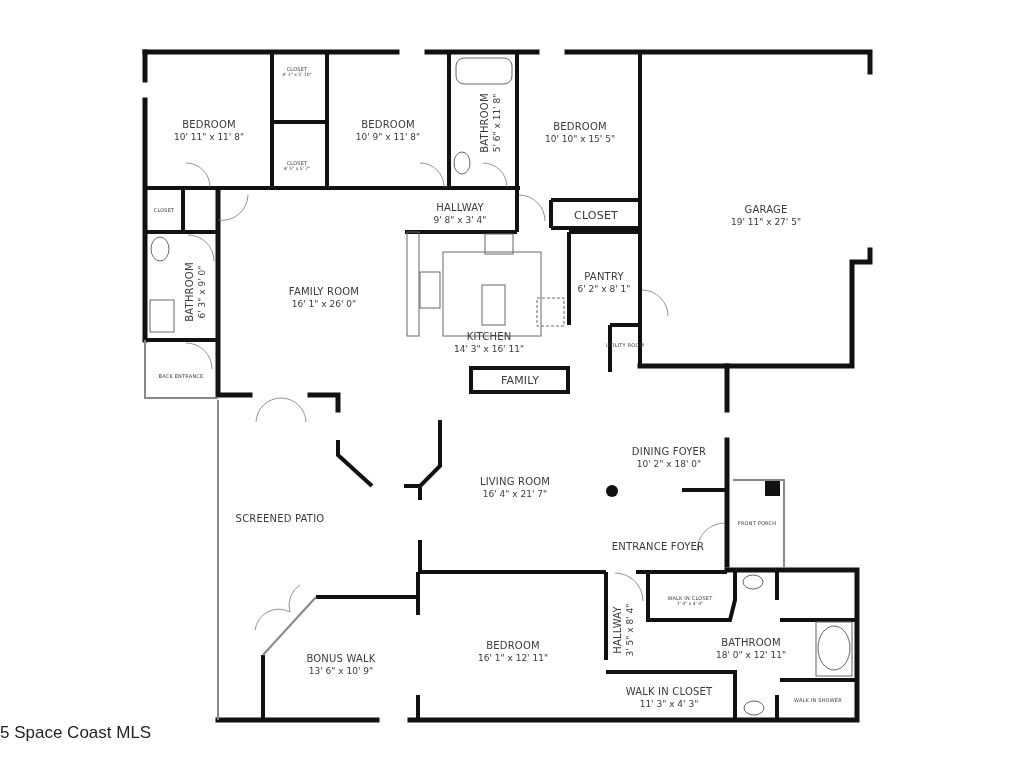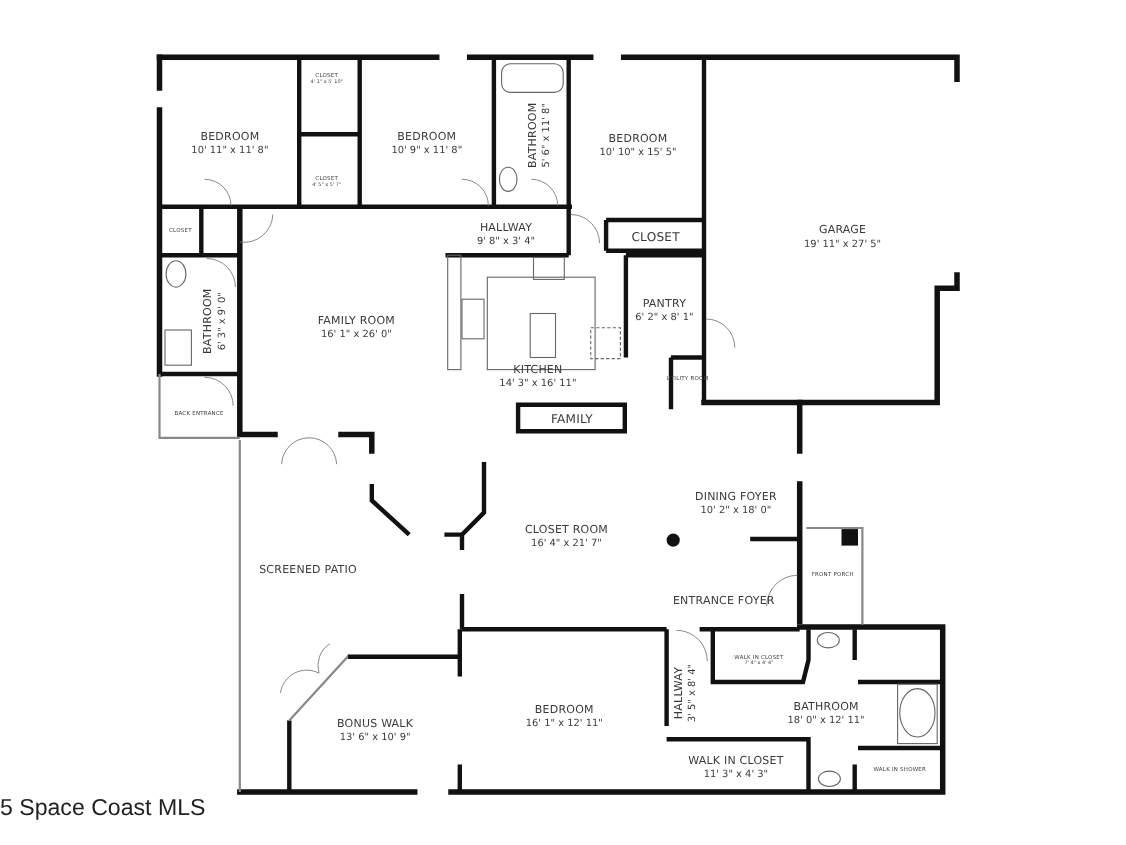--- a/index.html
+++ b/index.html
@@ -5,21 +5,21 @@
     html, body { margin: 0; padding: 0; background: #ffffff; }
     body { width: 1024px; height: 768px; position: relative; overflow: hidden; font-family: "DejaVu Sans", sans-serif; color: #333; }
     #plan { position: absolute; left: 0; top: 0; width: 1024px; height: 768px; }
     .lbl { position: absolute; transform: translate(-50%, -50%); text-align: center; white-space: nowrap; line-height: 1.25; color: #3a3a3a; }
     .lbl .nm { display: block; font-size: 10px; letter-spacing: 0.2px; }
     .lbl .dm { display: block; font-size: 9px; }
     .lbl.sm .nm { font-size: 5px; }
     .lbl.sm .dm { font-size: 4.5px; }
     .lbl.md .nm { font-size: 11px; }
     .lbl.vert { transform: translate(-50%, -50%) rotate(-90deg); }
-    .watermark { position: absolute; left: 0; top: 723px; font-family: "Liberation Sans", sans-serif; font-size: 21px; color: #222; }
+    .watermark { position: absolute; left: 0; top: 723px; font-family: "Liberation Sans", sans-serif; font-size: 17px; color: #222; }
   </style>
 </head>
 <body>
 
 <svg id="plan" viewBox="0 0 1024 768" xmlns="http://www.w3.org/2000/svg">
   <g fill="none" stroke="#111" stroke-width="5" stroke-linecap="square">
 
     <path d="M145 52 L397 52 M427 52 L537 52 M567 52 L870 52 L870 72"></path>
 
     <path d="M145 52 L145 80 M145 100 L145 238 M145 238 L145 340"></path>
@@ -156,21 +156,21 @@
       <span class="nm">BACK ENTRANCE</span>
     </div>
     <div class="lbl md" style="left: 520px; top: 381px;">
       <span class="nm">FAMILY</span>
     </div>
     <div class="lbl" style="left: 669px; top: 458px;">
       <span class="nm">DINING FOYER</span>
       <span class="dm">10' 2" x 18' 0"</span>
     </div>
     <div class="lbl" style="left: 515px; top: 488px;">
-      <span class="nm">CLOSET ROOM</span>
+      <span class="nm">LIVING ROOM</span>
       <span class="dm">16' 4" x 21' 7"</span>
     </div>
     <div class="lbl" style="left: 658px; top: 547px;">
       <span class="nm">ENTRANCE  FOYER</span>
     </div>
     <div class="lbl sm" style="left: 757px; top: 523px;">
       <span class="nm">FRONT PORCH</span>
     </div>
     <div class="lbl" style="left: 280px; top: 519px;">
       <span class="nm">SCREENED PATIO</span>

